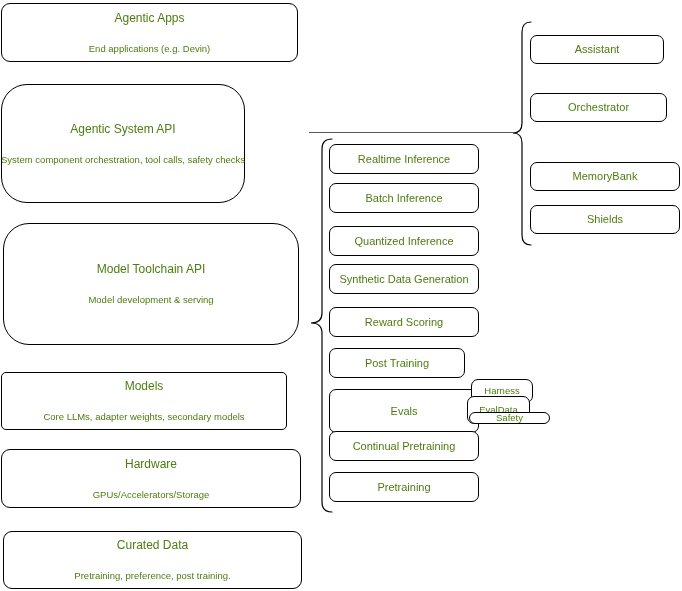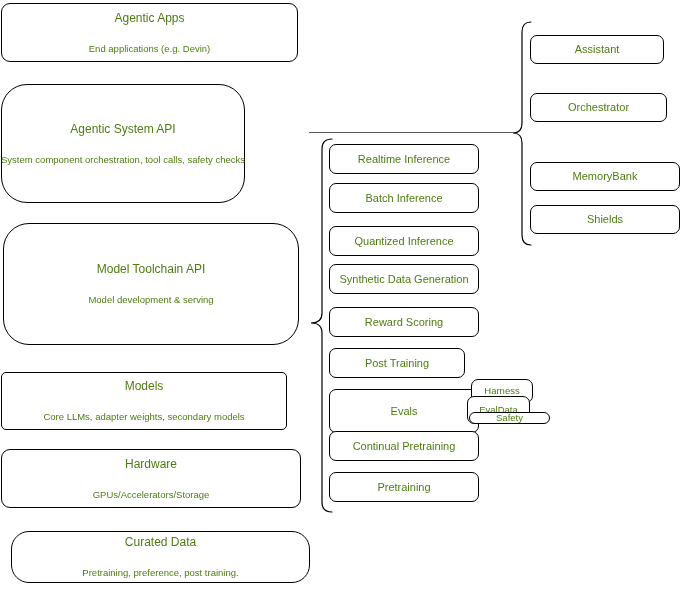--- a/index.html
+++ b/index.html
@@ -102,21 +102,21 @@
   <div class="node lbox" style="left:1px;top:372px;width:286px;height:58px;border-radius:5px">
     <div class="title">Models</div>
     <div class="sub">Core LLMs, adapter weights, secondary models</div>
   </div>
 
   <div class="node lbox" style="left:1px;top:449px;width:300px;height:59px;border-radius:9px">
     <div class="title">Hardware</div>
     <div class="sub">GPUs/Accelerators/Storage</div>
   </div>
 
-  <div class="node lbox" style="left:11px;top:531px;width:299px;height:52px;border-radius:18px">
+  <div class="node lbox" style="left:3px;top:531px;width:299px;height:58px;border-radius:9px">
     <div class="title">Curated Data</div>
     <div class="sub">Pretraining, preference, post training.</div>
   </div>
 
   <div class="hline" style="left:309px;top:132px;width:204px"></div>
 
   <svg class="brace" style="left:303px;top:136px" width="32" height="380" viewBox="0 0 32 380">
     <path d="M29 3 Q19 3 19 13 L19 177 Q19 187 8 187 Q19 187 19 197 L19 366 Q19 376 29 376"></path>
   </svg>
 

